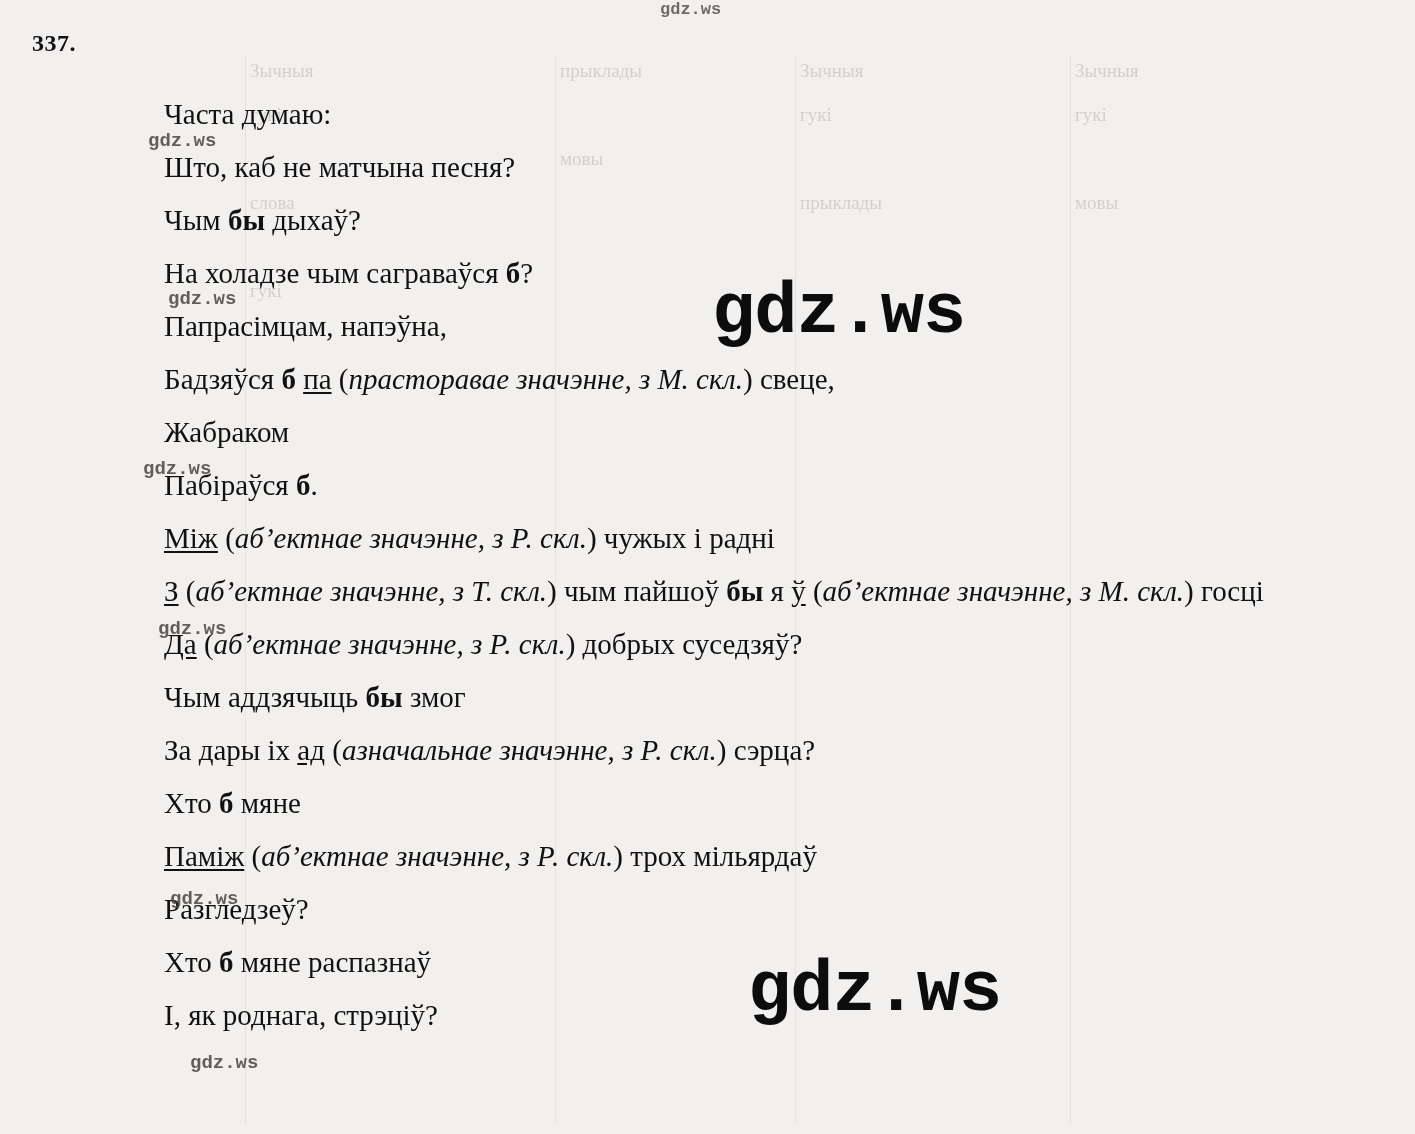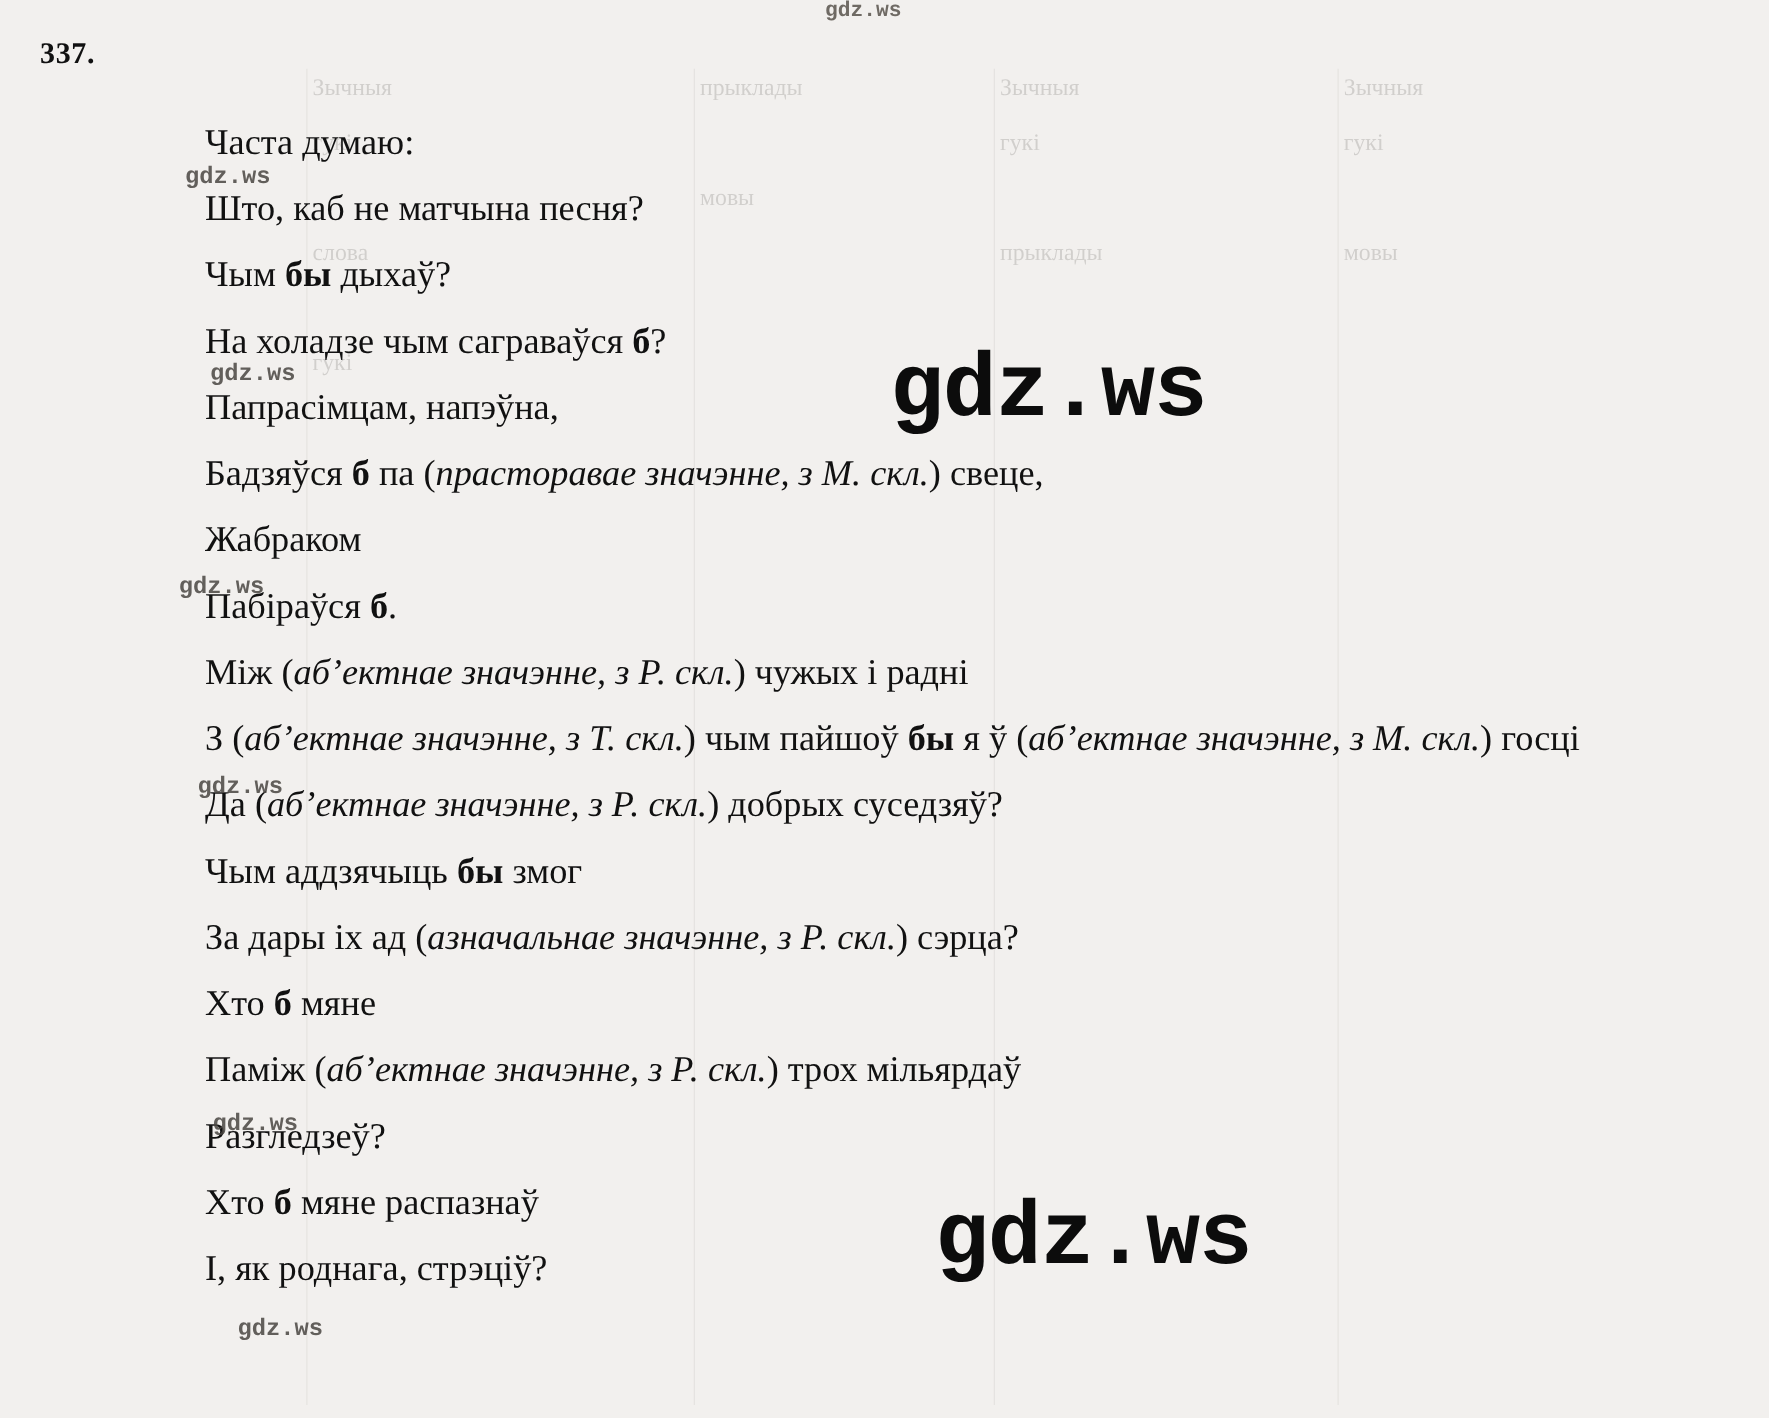--- a/index.html
+++ b/index.html
@@ -75,21 +75,21 @@
     font-size: 29px;
     line-height: 53px;
     white-space: pre-wrap;
   }
   .line.hang {
     text-indent: -96px;
     padding-left: 96px;
   }
   .line i, .it { font-style: italic; }
   .line b, .bd { font-weight: bold; }
-  .ul { text-underline-offset: 3px; }
+  .ul { text-decoration: underline; text-underline-offset: 3px; }
 
   
   .wm {
     position: absolute;
     font-family: Liberation Mono, monospace;
     font-weight: bold;
     color: #0c0c0c;
     pointer-events: none;
     white-space: nowrap;
   }

